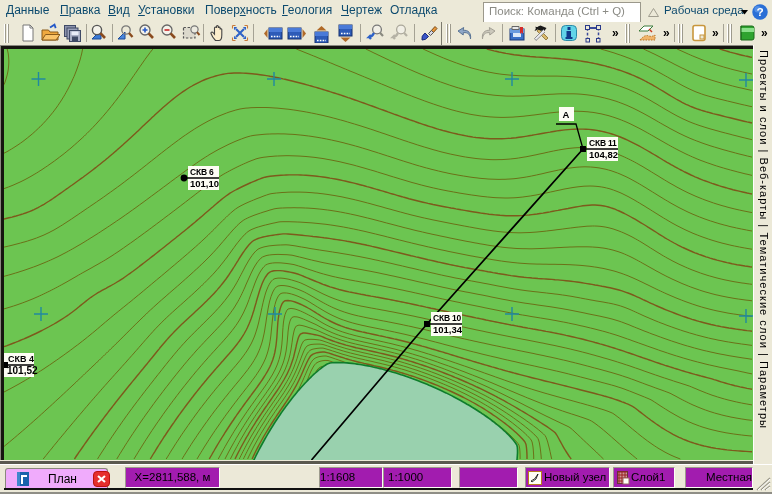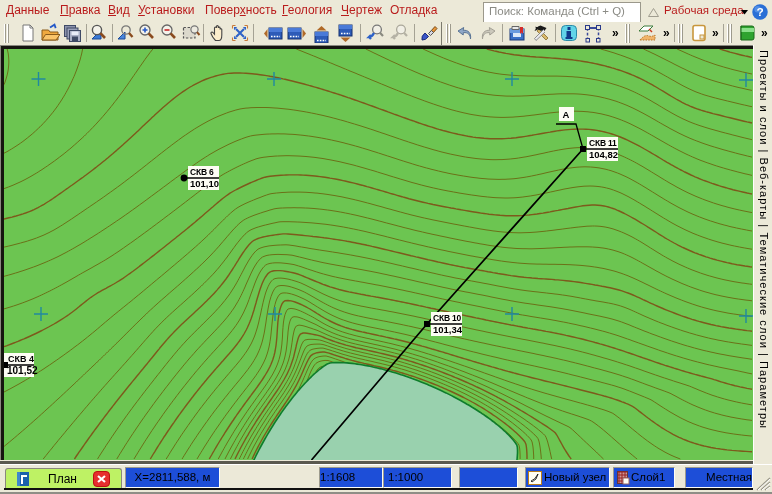--- a/index.html
+++ b/index.html
@@ -1,30 +1,30 @@
 <!DOCTYPE html>
 <html><head><meta charset="utf-8"><style>
 *{margin:0;padding:0;box-sizing:border-box}
 html,body{width:772px;height:494px;overflow:hidden;background:#ece9d8;font-family:"Liberation Sans",sans-serif}
 #app{position:relative;width:772px;height:494px}
-.mi{position:absolute;top:0;height:22px;line-height:21px;font-size:12px;color:#b91c1c}
+.mi{position:absolute;top:0;height:22px;line-height:21px;font-size:12px;color:#0c4a6e}
 #menubar{position:absolute;left:0;top:0;width:772px;height:22px;background:#ece9d8}
 #searchbox{position:absolute;left:483px;top:2px;width:158px;height:28px;background:#fff;border:1px solid #9b988b;font-size:11.5px;color:#8b8b85;line-height:16px;padding-left:5px}
 #toolbar{position:absolute;left:0;top:22px;width:772px;height:23px;background:#ece9d8}
 .tb{position:absolute;top:1px;width:20px;height:20px}
 .sep{position:absolute;top:2px;width:1px;height:18px;background:#a5a294}
 .grip{position:absolute;top:2px;width:5px;height:19px;border-left:1px solid #fff;border-right:1px solid #9d9a8c;box-shadow:inset 1px 0 0 #9d9a8c, inset -1px 0 0 #fff}
 .chev{position:absolute;top:4px;font-size:12px;font-weight:bold;color:#000;letter-spacing:-1px}
 #maparea{position:absolute;left:0;top:45px;width:753px;height:415px;background:#15150f;border-left:1px solid #8a8880;border-top:1px solid #8a8880}
 #mapbot{position:absolute;left:0;top:461px;width:753px;height:3px;background:#5a594f}
 #sidebar{position:absolute;left:753px;top:45px;width:19px;height:419px;background:#ece9d8;border-left:1px solid #fff}
 #sidetext{position:absolute;left:4px;top:5px;writing-mode:vertical-rl;font-size:11px;color:#000;white-space:nowrap;letter-spacing:1.05px}
 #statusbar{position:absolute;left:0;top:464px;width:772px;height:30px;background:#ece9d8;border-top:1px solid #fff}
-.sfield{position:absolute;top:2px;height:21px;background:#1d4ed8;border:1px solid;border-color:#9d9b8d #fdfdf6 #fdfdf6 #9d9b8d;font-size:11.5px;color:#000;line-height:19px}
-#plantab{position:absolute;left:5px;top:3px;width:117px;height:20px;background:#bef264;border:1px solid #8a887c;border-bottom:none;border-radius:3px 3px 0 0}
+.sfield{position:absolute;top:2px;height:21px;background:#a21caf;border:1px solid;border-color:#9d9b8d #fdfdf6 #fdfdf6 #9d9b8d;font-size:11.5px;color:#000;line-height:19px}
+#plantab{position:absolute;left:5px;top:3px;width:103px;height:20px;background:#f0abfc;border:1px solid #8a887c;border-bottom:none;border-radius:3px 3px 0 0}
 #tabline{position:absolute;left:4px;top:23px;width:749px;height:2px;background:#101010}
 #botstrip{position:absolute;left:0;top:27px;width:772px;height:3px;background:#8f8e86}
 </style></head><body>
 <div id="app">
 <div id="menubar">
  <span class="mi" style="left:6px"><u>Д</u>анные</span>
  <span class="mi" style="left:60px"><u>П</u>равка</span>
  <span class="mi" style="left:108px"><u>В</u>ид</span>
  <span class="mi" style="left:138px"><u>У</u>становки</span>
  <span class="mi" style="left:205px">Повер<u>х</u>ность</span>

